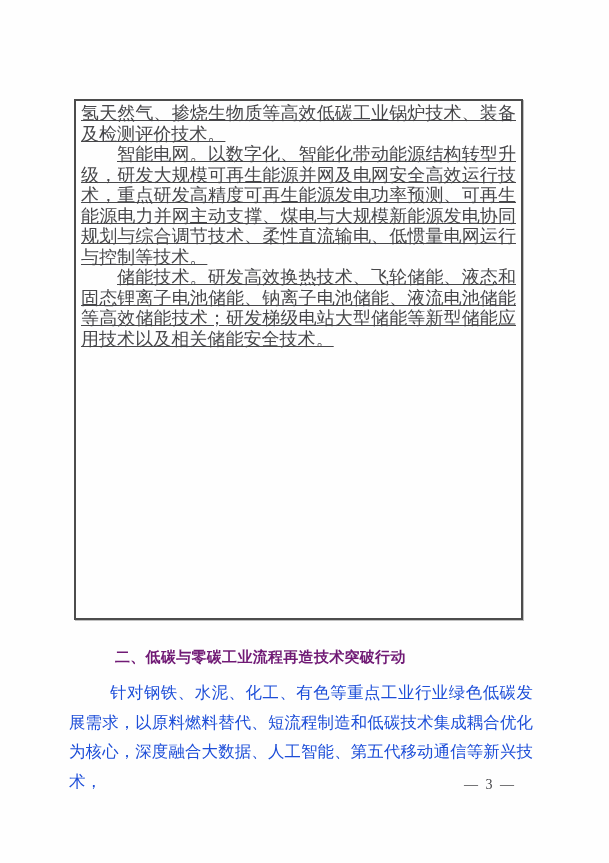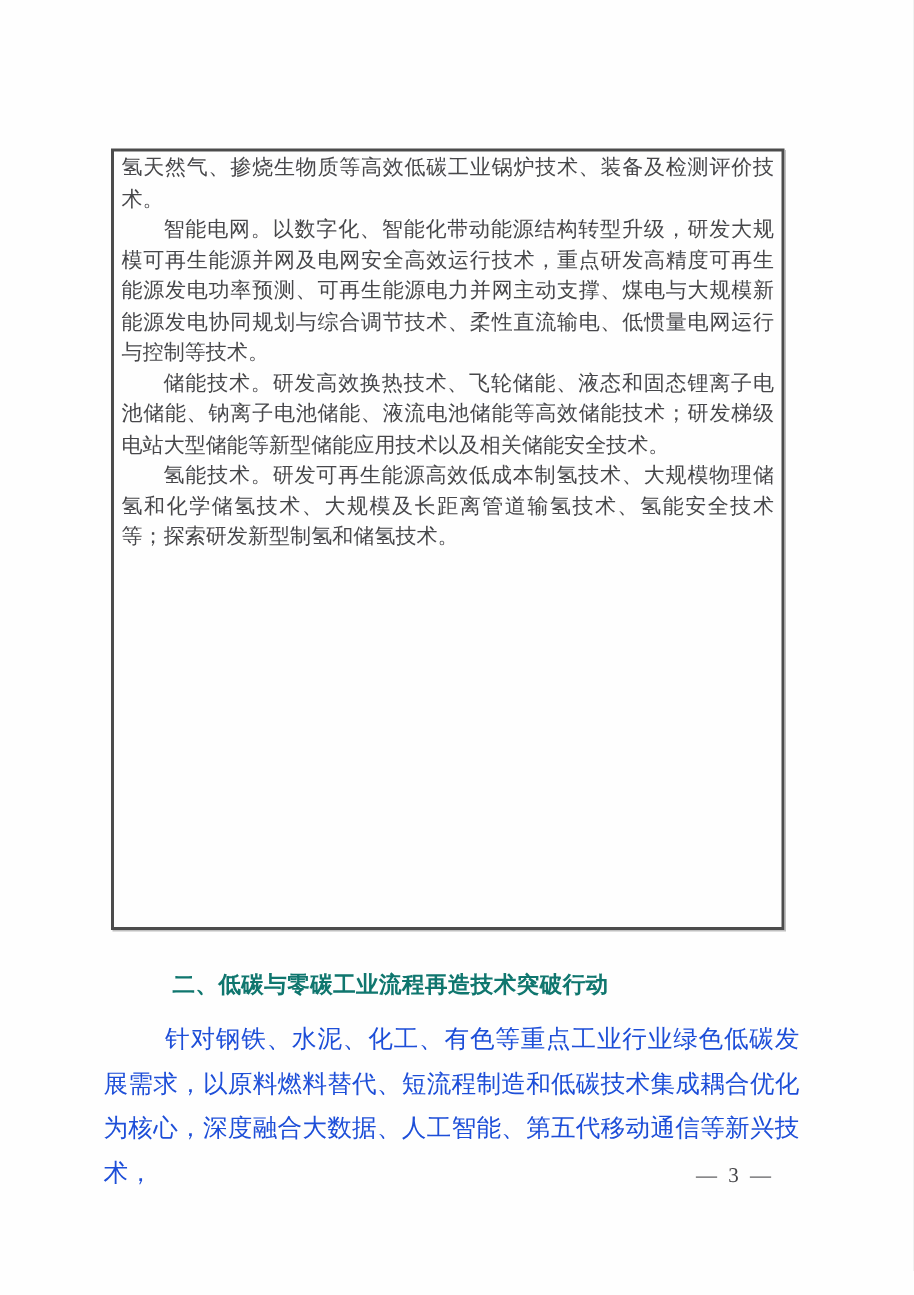--- a/index.html
+++ b/index.html
@@ -17,33 +17,34 @@
     position: absolute;
     left: 74px;
     top: 99px;
     width: 449px;
     height: 521px;
     border: 2px solid #4c4c4c;
     box-shadow: 1px 1px 0 rgba(140,140,140,.55);
     padding: 2px 5px 0 5px;
     overflow: hidden;
     color: #47474a;
-    font-size: 14px;
+    font-size: 18px;
     line-height: 20.5px;
     text-align: justify;
     letter-spacing: 0.05px;
+    text-decoration: underline;
   }
   .content-box p { text-indent: 2em; }
   .content-box p.no-indent { text-indent: 0; }
   .section-heading {
     position: absolute;
     left: 115px;
     top: 647px;
     width: 420px;
-    color: #0f766e;
+    color: #701a75;
     font-family: "Liberation Sans", "DejaVu Sans", sans-serif;
     font-weight: bold;
     font-size: 15px;
     letter-spacing: 0.3px;
     line-height: 20px;
   }
   .body-paragraph {
     position: absolute;
     left: 69px;
     top: 678px;
@@ -67,21 +68,20 @@
 </style>
 </head>
 <body>
 
 <div class="page">
 
   <div class="content-box">
     <p class="no-indent">氢天然气、掺烧生物质等高效低碳工业锅炉技术、装备及检测评价技术。</p>
     <p>智能电网。以数字化、智能化带动能源结构转型升级，研发大规模可再生能源并网及电网安全高效运行技术，重点研发高精度可再生能源发电功率预测、可再生能源电力并网主动支撑、煤电与大规模新能源发电协同规划与综合调节技术、柔性直流输电、低惯量电网运行与控制等技术。</p>
     <p>储能技术。研发高效换热技术、飞轮储能、液态和固态锂离子电池储能、钠离子电池储能、液流电池储能等高效储能技术；研发梯级电站大型储能等新型储能应用技术以及相关储能安全技术。</p>
-    <p>氢能技术。研发可再生能源高效低成本制氢技术、大规模物理储氢和化学储氢技术、大规模及长距离管道输氢技术、氢能安全技术等；探索研发新型制氢和储氢技术。</p>
   </div>
 
   <div class="section-heading">二、低碳与零碳工业流程再造技术突破行动</div>
 
   <div class="body-paragraph">针对钢铁、水泥、化工、有色等重点工业行业绿色低碳发展需求，以原料燃料替代、短流程制造和低碳技术集成耦合优化为核心，深度融合大数据、人工智能、第五代移动通信等新兴技术，</div>
 
   <div class="page-number">— 3 —</div>
 
 </div>
 

